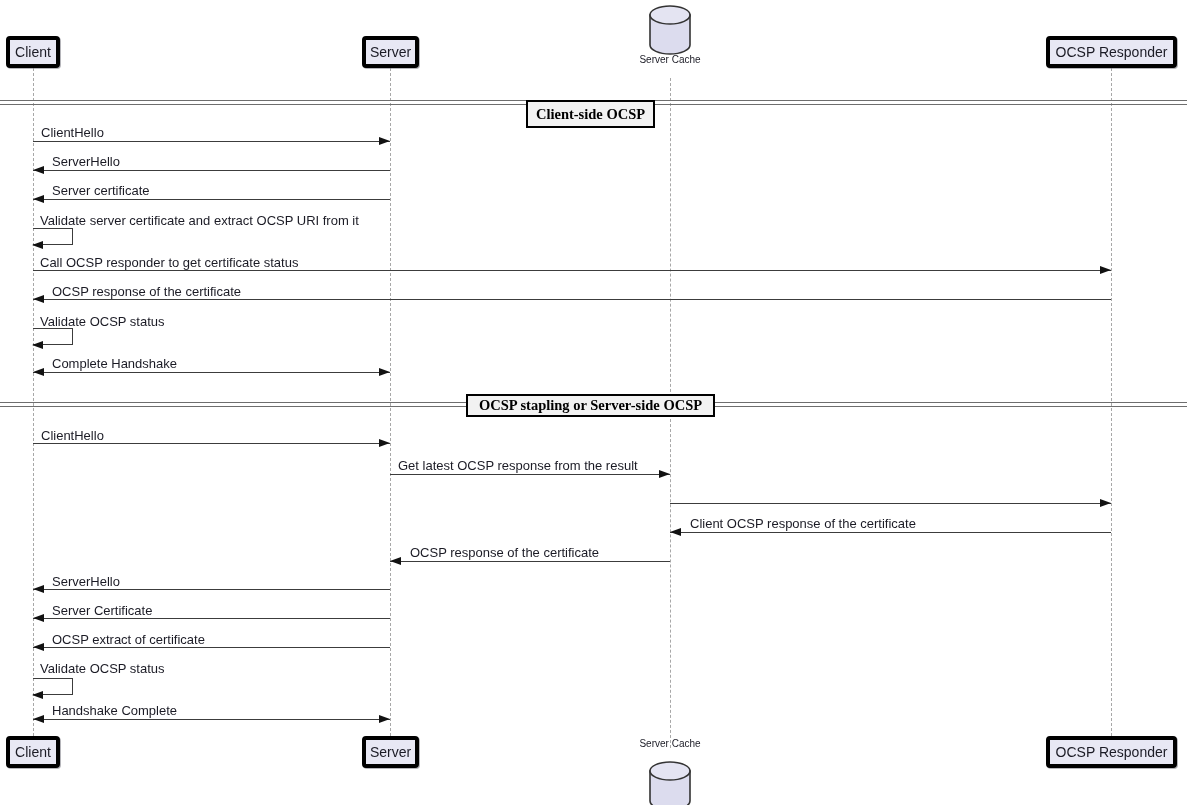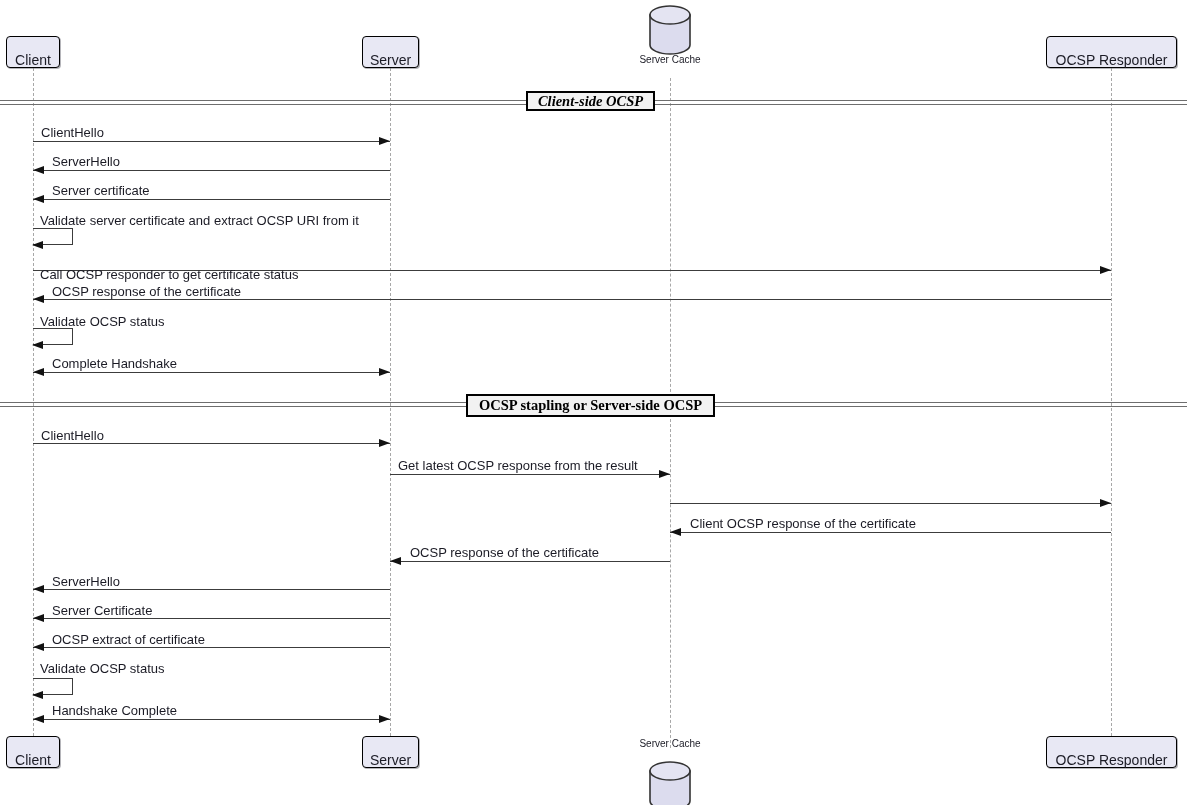--- a/index.html
+++ b/index.html
@@ -17,28 +17,28 @@
   }
   .lifeline {
     position: absolute;
     width: 0;
     border-left: 1px dashed #a8a8a8;
   }
   .pbox {
     position: absolute;
     box-sizing: border-box;
     background: #e8e8f4;
-    border: 1px solid #000000;
+    border: 4px solid #000000;
     border-radius: 4px;
     box-shadow: 1px 1px 0 rgba(120,120,130,0.55);
     color: #1b1b25;
     font-size: 14px;
     line-height: 1;
     display: flex;
-    align-items: flex-end;
+    align-items: center;
     justify-content: center;
     white-space: nowrap;
     padding: 0 9px;
   }
   .cyl {
     position: absolute;
   }
   .cyl-label {
     position: absolute;
     font-size: 10px;
@@ -142,42 +142,42 @@
     </div>
     <div class="cyl" style="left: 648px; top: 760px; width: 44px; height: 52px;"><svg width="44" height="52" viewBox="0 0 44 52">
         <path d="M2,11 L2,41 A20,9 0 0,0 42,41 L42,11 Z" fill="#dcdcee" stroke="#333" stroke-width="1.6"></path>
         <ellipse cx="22" cy="11" rx="20" ry="9" fill="#e4e4f2" stroke="#333" stroke-width="1.6"></ellipse>
       </svg></div>
     <div class="cyl-label" style="left: 590px; top: 738px; width: 160px;">Server Cache</div>
     <div class="pbox" style="left: 1046px; top: 736px; width: 131px; height: 32px;">
       <span>OCSP Responder</span>
     </div>
     <div class="divider-lines" style="top: 100px;"></div>
-    <div class="divider-label" style="left: 526px; top: 91px; width: 129px; height: 20px; font-style: italic;">
+    <div class="divider-label" style="left: 526px; top: 100px; width: 129px; height: 28px;">
       <span>Client-side OCSP</span>
     </div>
     <div class="divider-lines" style="top: 402px;"></div>
     <div class="divider-label" style="left: 466px; top: 393.5px; width: 249px; height: 23px;">
       <span>OCSP stapling or Server-side OCSP</span>
     </div>
     <div class="msg-line" style="left: 33px; top: 141px; width: 357px;"></div>
     <div class="arrowhead arrow-right" style="left: 379px; top: 137px;"></div>
     <div class="msg-label" style="left: 41px; top: 126px;">ClientHello</div>
     <div class="msg-line" style="left: 33px; top: 170px; width: 357px;"></div>
     <div class="arrowhead arrow-left" style="left: 33px; top: 166px;"></div>
     <div class="msg-label" style="left: 52px; top: 155px;">ServerHello</div>
     <div class="msg-line" style="left: 33px; top: 199px; width: 357px;"></div>
     <div class="arrowhead arrow-left" style="left: 33px; top: 195px;"></div>
     <div class="msg-label" style="left: 52px; top: 184px;">Server certificate</div>
     <div class="selfloop" style="left: 33px; top: 228px; width: 40px; height: 17px;"></div>
     <div class="arrowhead arrow-left" style="left: 32px; top: 240.5px;"></div>
     <div class="msg-label" style="left: 40px; top: 214px;">Validate server certificate and extract OCSP URI from it</div>
     <div class="msg-line" style="left: 33px; top: 270px; width: 1078px;"></div>
     <div class="arrowhead arrow-right" style="left: 1100px; top: 266px;"></div>
-    <div class="msg-label" style="left: 40px; top: 256px; margin-top: 12px;">Call OCSP responder to get certificate status</div>
+    <div class="msg-label" style="left: 40px; top: 256px;">Call OCSP responder to get certificate status</div>
     <div class="msg-line" style="left: 33px; top: 299px; width: 1078px;"></div>
     <div class="arrowhead arrow-left" style="left: 33px; top: 295px;"></div>
     <div class="msg-label" style="left: 52px; top: 285px;">OCSP response of the certificate</div>
     <div class="selfloop" style="left: 33px; top: 328px; width: 40px; height: 17px;"></div>
     <div class="arrowhead arrow-left" style="left: 32px; top: 340.5px;"></div>
     <div class="msg-label" style="left: 40px; top: 315px;">Validate OCSP status</div>
     <div class="msg-line" style="left: 33px; top: 372px; width: 357px;"></div>
     <div class="arrowhead arrow-right" style="left: 379px; top: 368px;"></div>
     <div class="arrowhead arrow-left" style="left: 33px; top: 368px;"></div>
     <div class="msg-label" style="left: 52px; top: 357px;">Complete Handshake</div>

